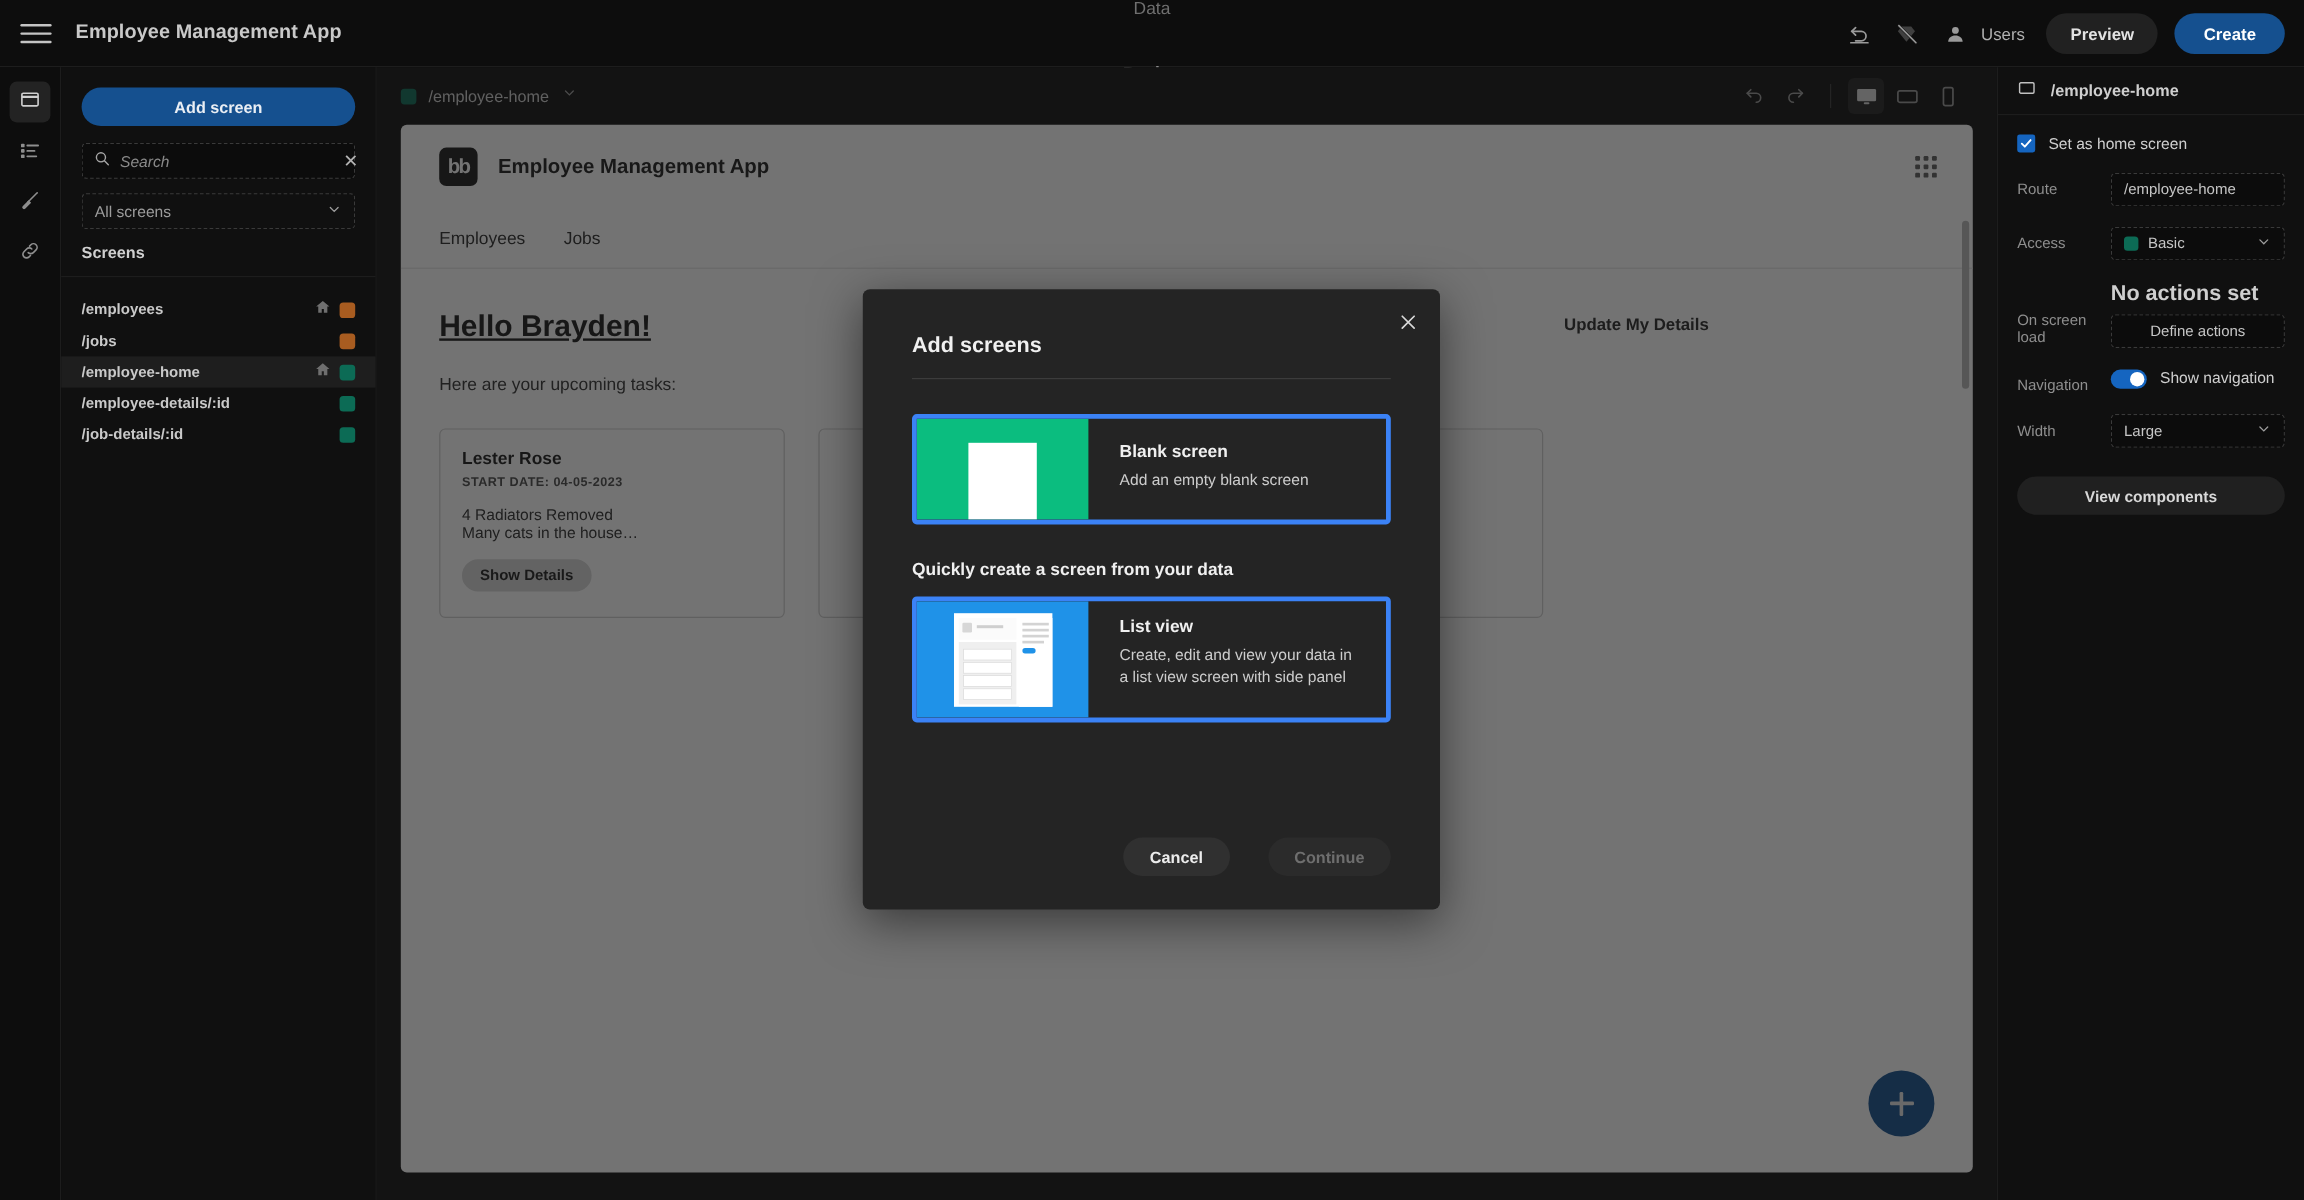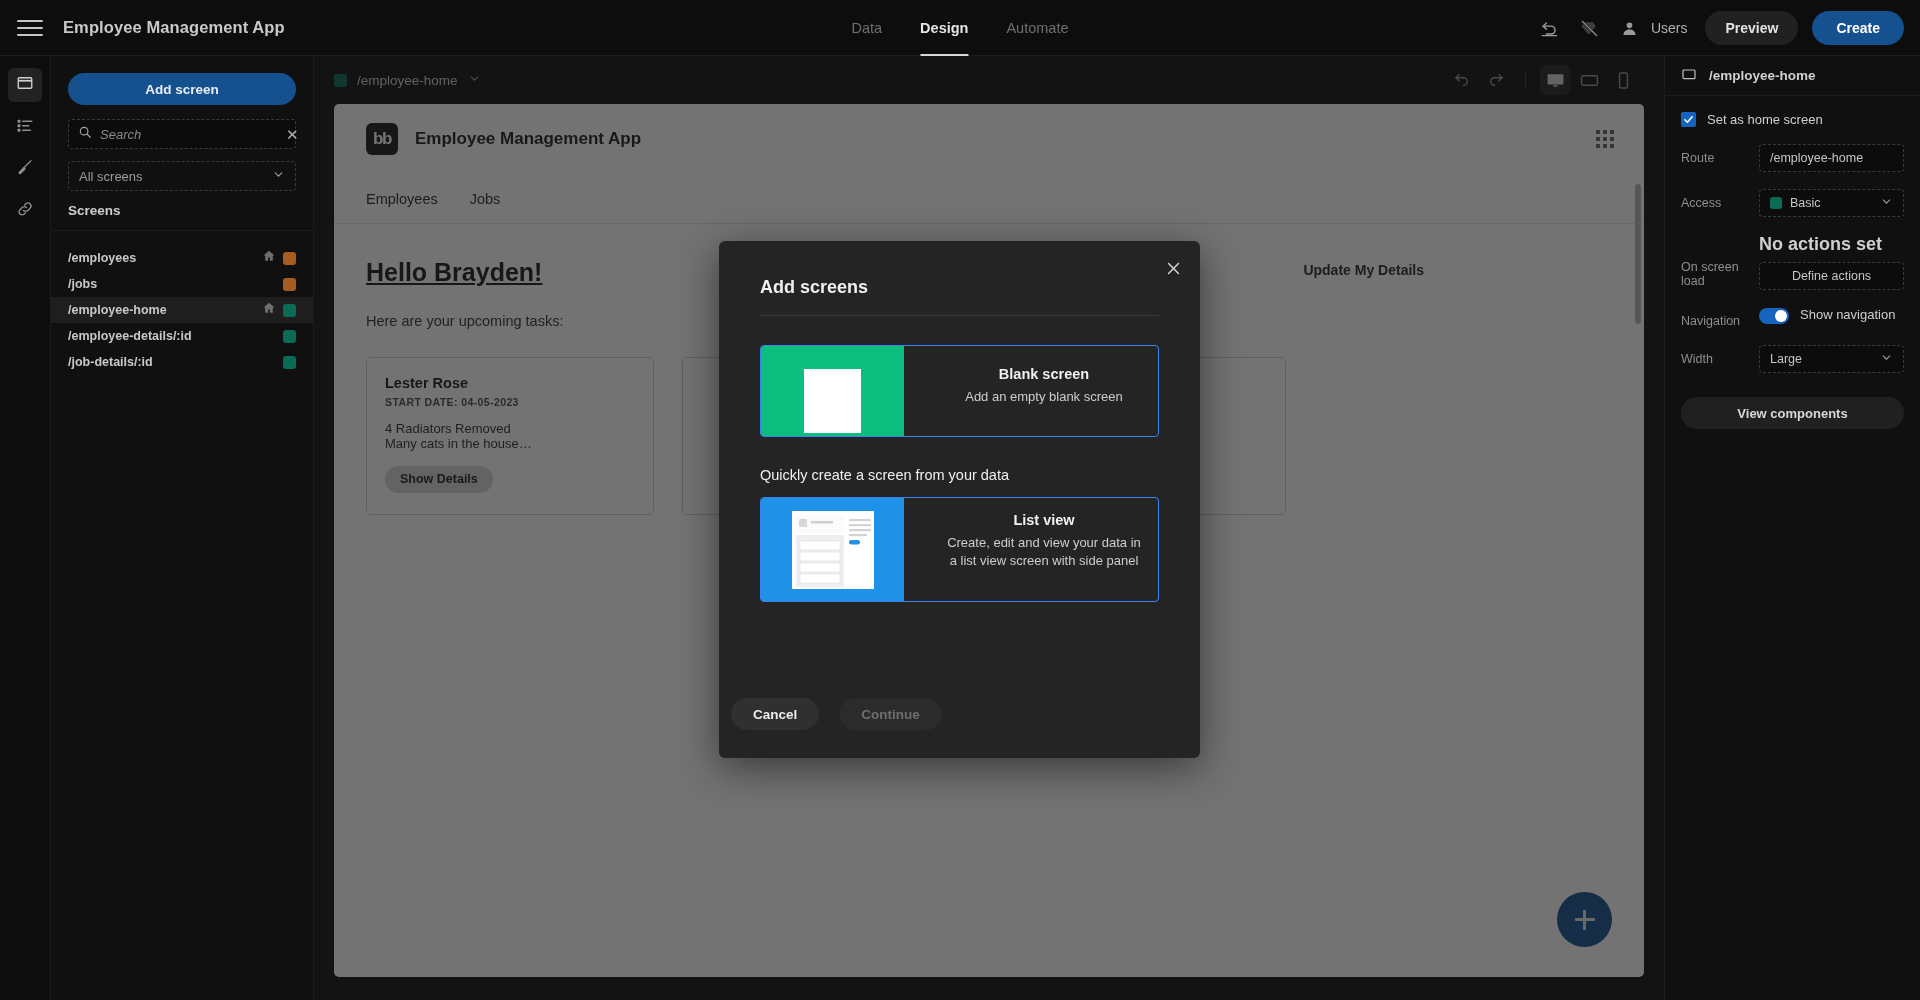--- a/index.html
+++ b/index.html
@@ -23,21 +23,21 @@
     display: flex; flex-direction: column; justify-content: center; gap: 5px;
     cursor: pointer;
   }
   #hamburger i { display: block; height: 2px; background: #c4c4c4; border-radius: 1px; }
   .app-title {
     margin-left: 20px; font-size: 16.5px; font-weight: bold; color: #c9c9c9;
     letter-spacing: .1px;
   }
   #topnav {
     position: absolute; left: 50%; transform: translateX(-50%);
-    display: flex; gap: 38px; align-items: center; height: 56px;
+    display: flex; gap: 38px; align-items: center; height: 56px; flex-direction: column;
   }
   .topnav-item {
     font-size: 14.5px; color: #6f6f6f; cursor: pointer;
     height: 56px; display: flex; align-items: center; position: relative;
   }
   .topnav-item.active { color: #e6e6e6; font-weight: bold; }
   .topnav-item.active::after {
     content: ""; position: absolute; left: 0; right: 0; bottom: 0;
     height: 2px; background: #d8d8d8;
   }
@@ -255,40 +255,39 @@
   }
   #modal-close {
     position: absolute; right: 16px; top: 16px; width: 22px; height: 22px;
     display: flex; align-items: center; justify-content: center; cursor: pointer;
   }
   #modal-title {
     padding: 36px 41px 0 41px; font-size: 18px; font-weight: bold; color: #f0f0f0;
   }
   #modal-rule { margin: 17px 41px 0 41px; height: 1px; background: #3c3c3c; }
   .opt-card {
-    margin: 29px 41px 0 41px; height: 92px; border: 1px solid #3b82f6;
+    margin: 29px 41px 0 41px; height: 92px; border: 4px solid #3b82f6;
     border-radius: 4px; display: flex; overflow: hidden; cursor: pointer;
     background: #242424;
-    text-align: center;
   }
   .opt-card .thumb { width: 143px; flex-shrink: 0; position: relative; }
   .opt-card .meta { flex: 1; padding: 20px 0 0 26px; }
   .opt-card .meta .h { font-size: 14.5px; font-weight: bold; color: #f0f0f0; }
   .opt-card .meta .d { margin-top: 6px; font-size: 13px; color: #cdcdcd; line-height: 1.35; }
   #blank-thumb { background: #0bbd7f; display: flex; align-items: center; justify-content: center; }
   #blank-thumb .sheet { width: 57px; height: 64px; background: #fff; margin-top: 20px; }
   #section-title {
-    margin: 30px 41px 0 41px; font-size: 14.5px; font-weight: normal; color: #f0f0f0;
+    margin: 30px 41px 0 41px; font-size: 14.5px; font-weight: bold; color: #f0f0f0;
   }
   #list-card { margin-top: 14px; height: 105px; }
   #list-card .meta { padding-top: 14px; }
   #list-thumb { background: #1f92e8; display: flex; align-items: center; justify-content: center; }
   #modal-footer {
     position: absolute; left: 12px; right: 41px; bottom: 28px;
-    display: flex; gap: 20px;
+    display: flex; justify-content: flex-end; gap: 32px;
   }
   .m-btn {
     height: 32px; padding: 0 22px; border-radius: 16px; border: none;
     font-size: 13.5px; font-weight: bold; cursor: pointer;
     font-family: "Liberation Sans", sans-serif;
   }
   #cancel-btn { background: #303030; color: #ececec; }
   #continue-btn { background: #2b2b2b; color: #6e6e6e; cursor: default; }
 </style>
 </head>

